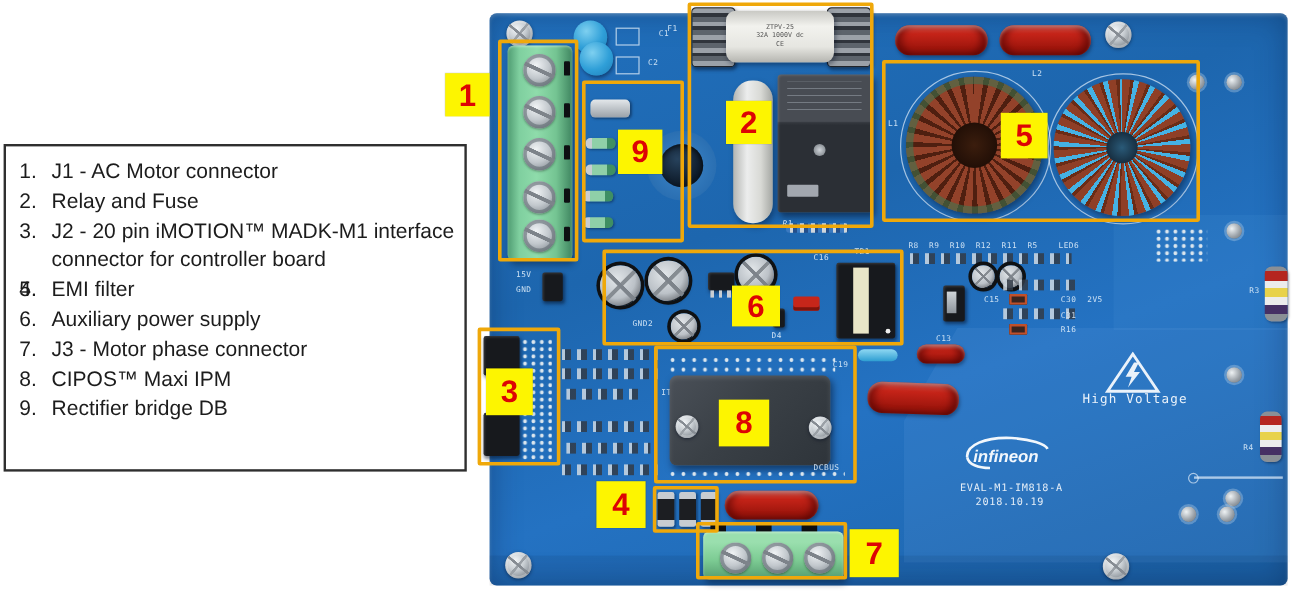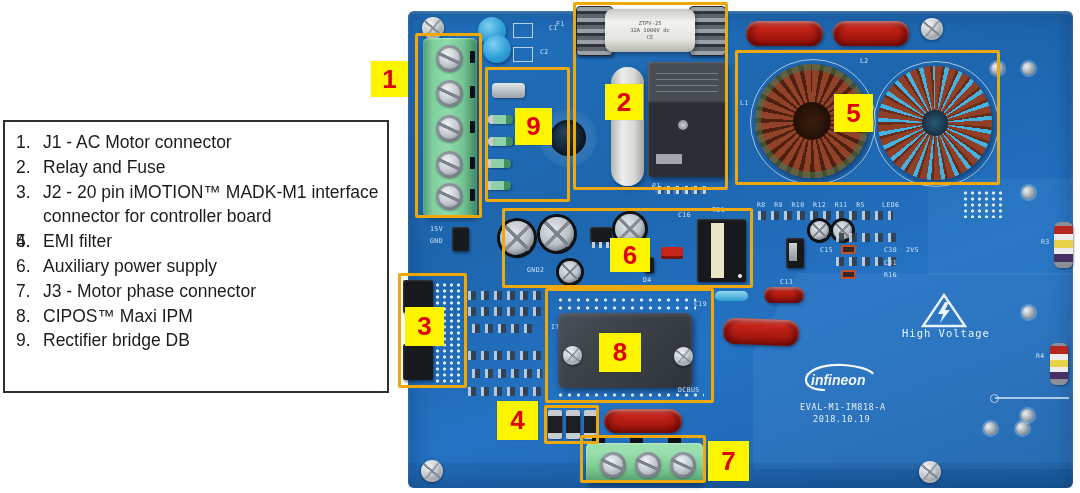--- a/index.html
+++ b/index.html
@@ -253,21 +253,21 @@
     <span class="silk" style="left:372px;top:267px;">C13</span>
     <div class="abs" style="left:307px;top:280px;width:33px;height:10px;border-radius:5px;background:linear-gradient(180deg,#8fd8f2,#2e9ed2);"></div>
     <div class="redcap" style="left:356px;top:276px;width:40px;height:16px;"></div>
     <div class="redcap" style="left:315px;top:308px;width:76px;height:26px;transform:rotate(2deg);"></div>
 
     <div class="dots dotsS" style="left:554px;top:179px;width:44px;height:28px;"></div>
     <div class="abs" style="left:587px;top:386px;width:74px;height:2px;background:rgba(240,248,255,.65);"></div>
     <div class="abs" style="left:582px;top:383px;width:7px;height:7px;border-radius:50%;border:1.5px solid rgba(240,248,255,.65);"></div>
     <span class="silk" style="left:633px;top:227px;">R3</span>
     <div class="resv" style="left:646px;top:211px;width:19px;height:46px;"></div>
-    <span class="silk" style="left:628px;top:341px;">R4</span>
+    <span class="silk" style="left:628px;top:358px;">R4</span>
     <div class="resv" style="left:642px;top:332px;width:18px;height:42px;"></div>
     <div class="pad" style="left:583px;top:51px;"></div>
     <div class="pad" style="left:614px;top:51px;"></div>
     <div class="pad" style="left:614px;top:175px;"></div>
     <div class="pad" style="left:614px;top:295px;"></div>
     <div class="pad" style="left:613px;top:398px;"></div>
     <div class="pad" style="left:576px;top:411px;"></div>
     <div class="pad" style="left:608px;top:411px;"></div>
 
     <svg class="abs" style="left:512px;top:282px;" width="48" height="36" viewBox="0 0 48 36">

